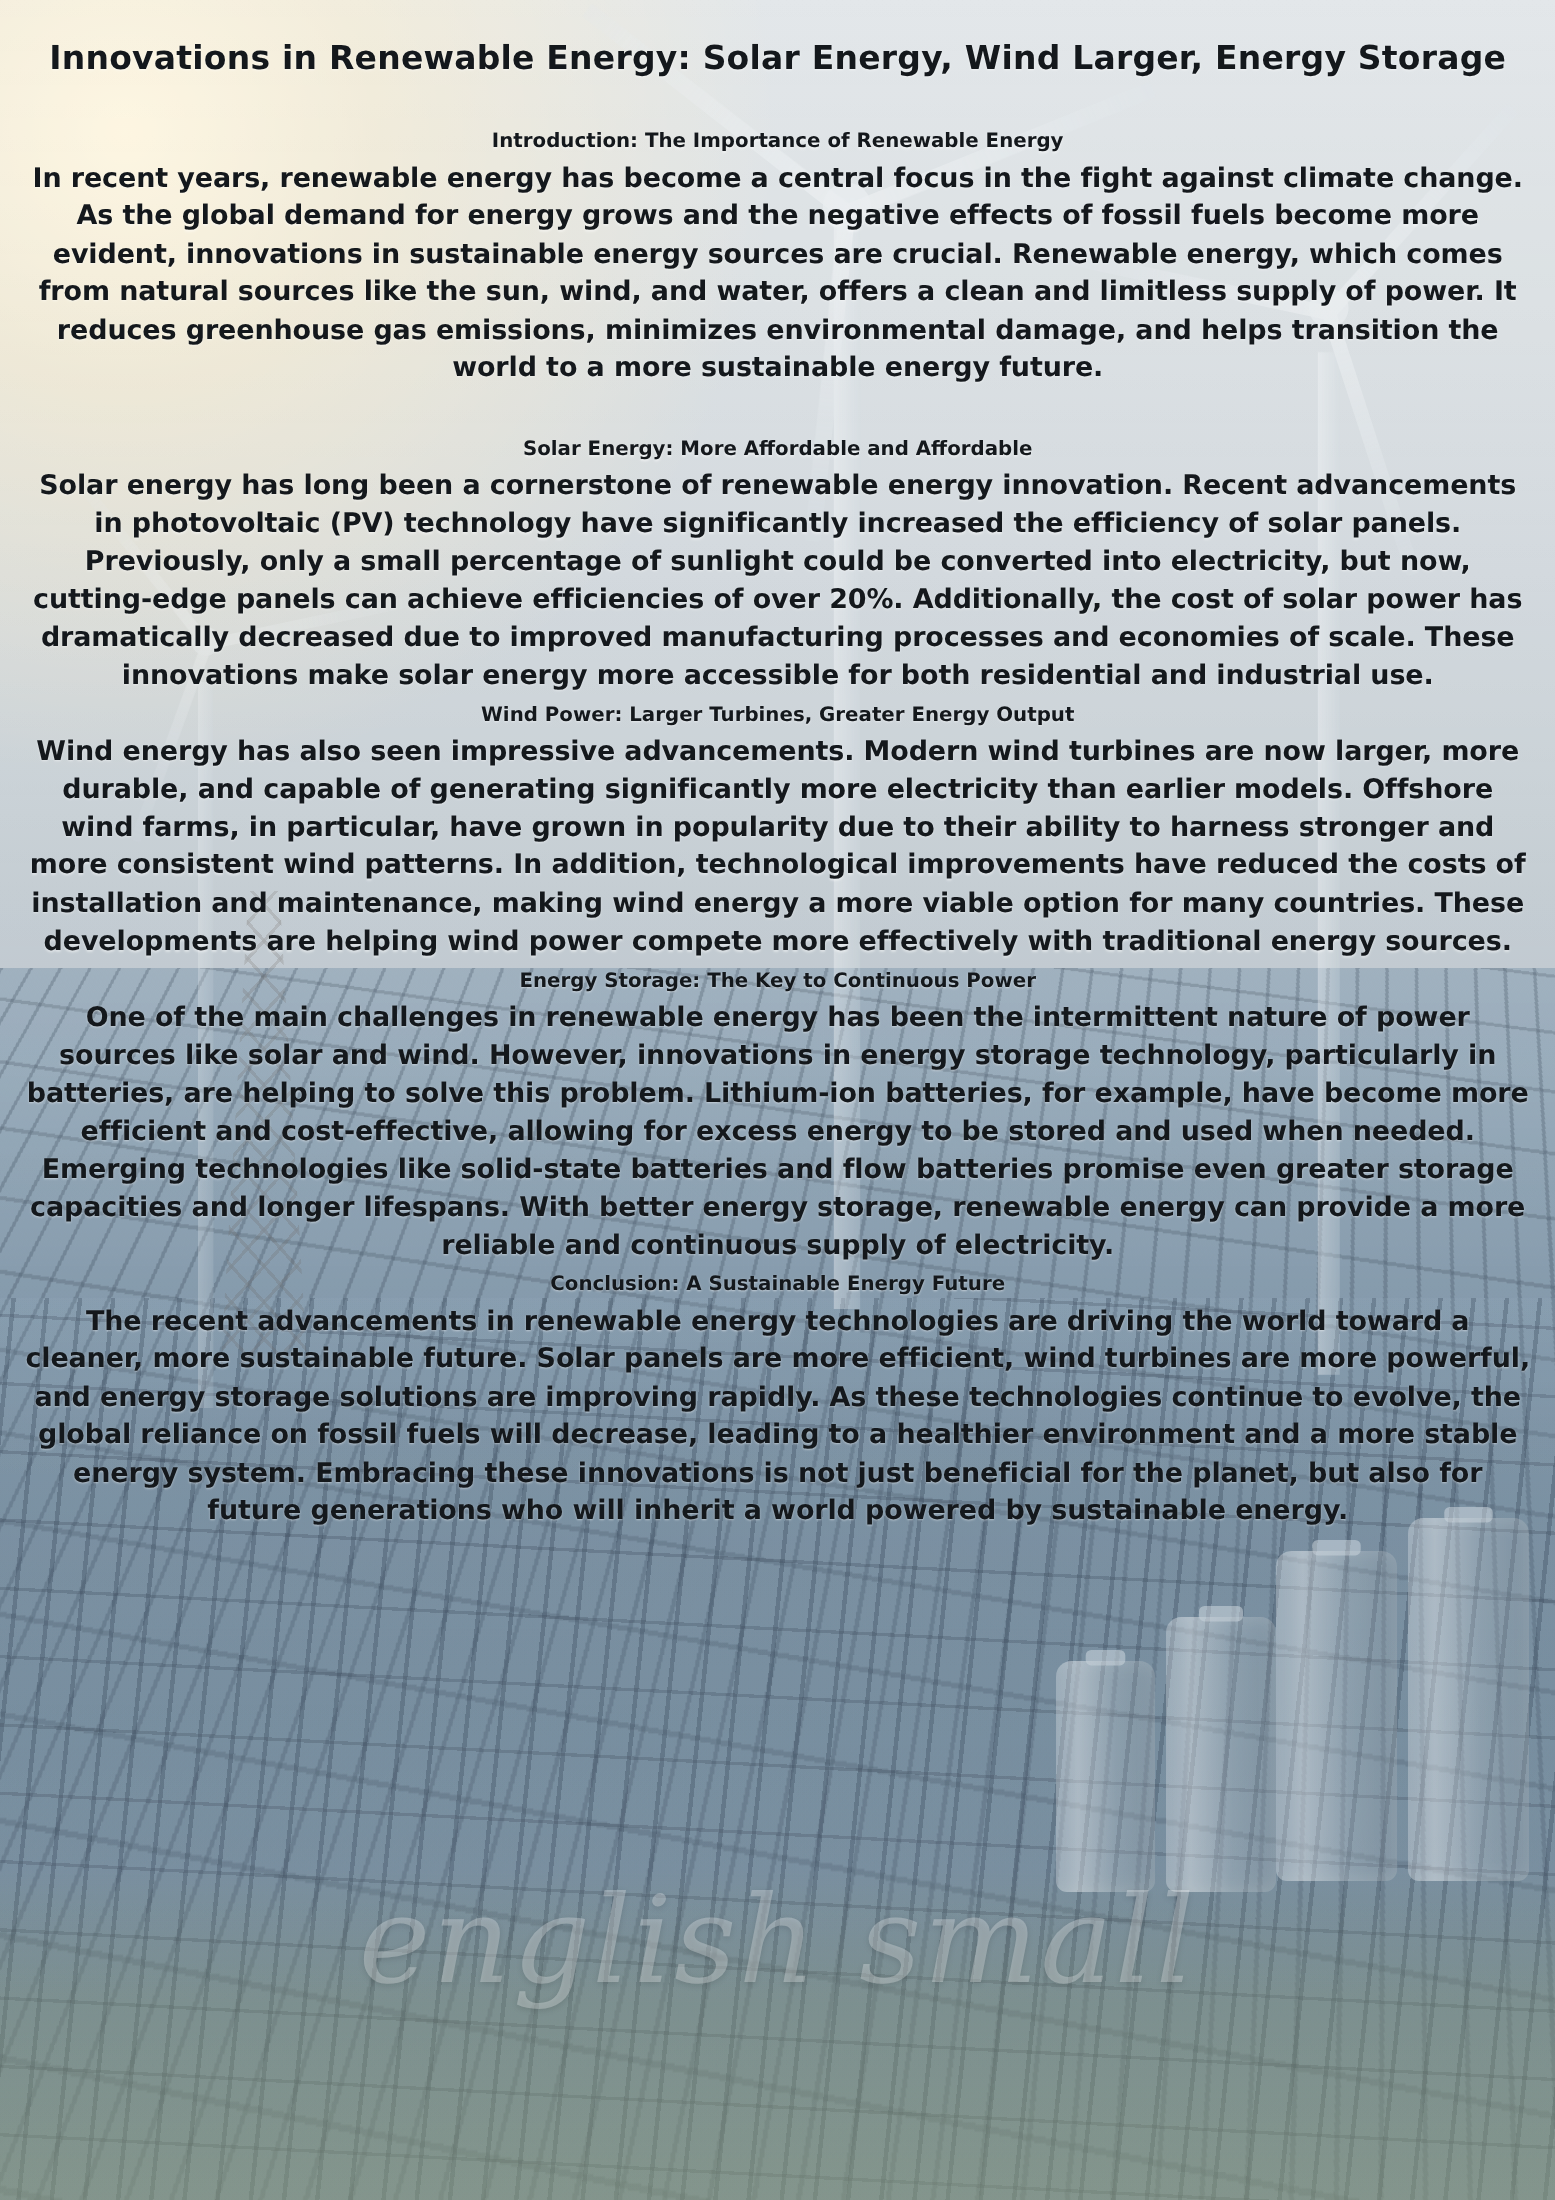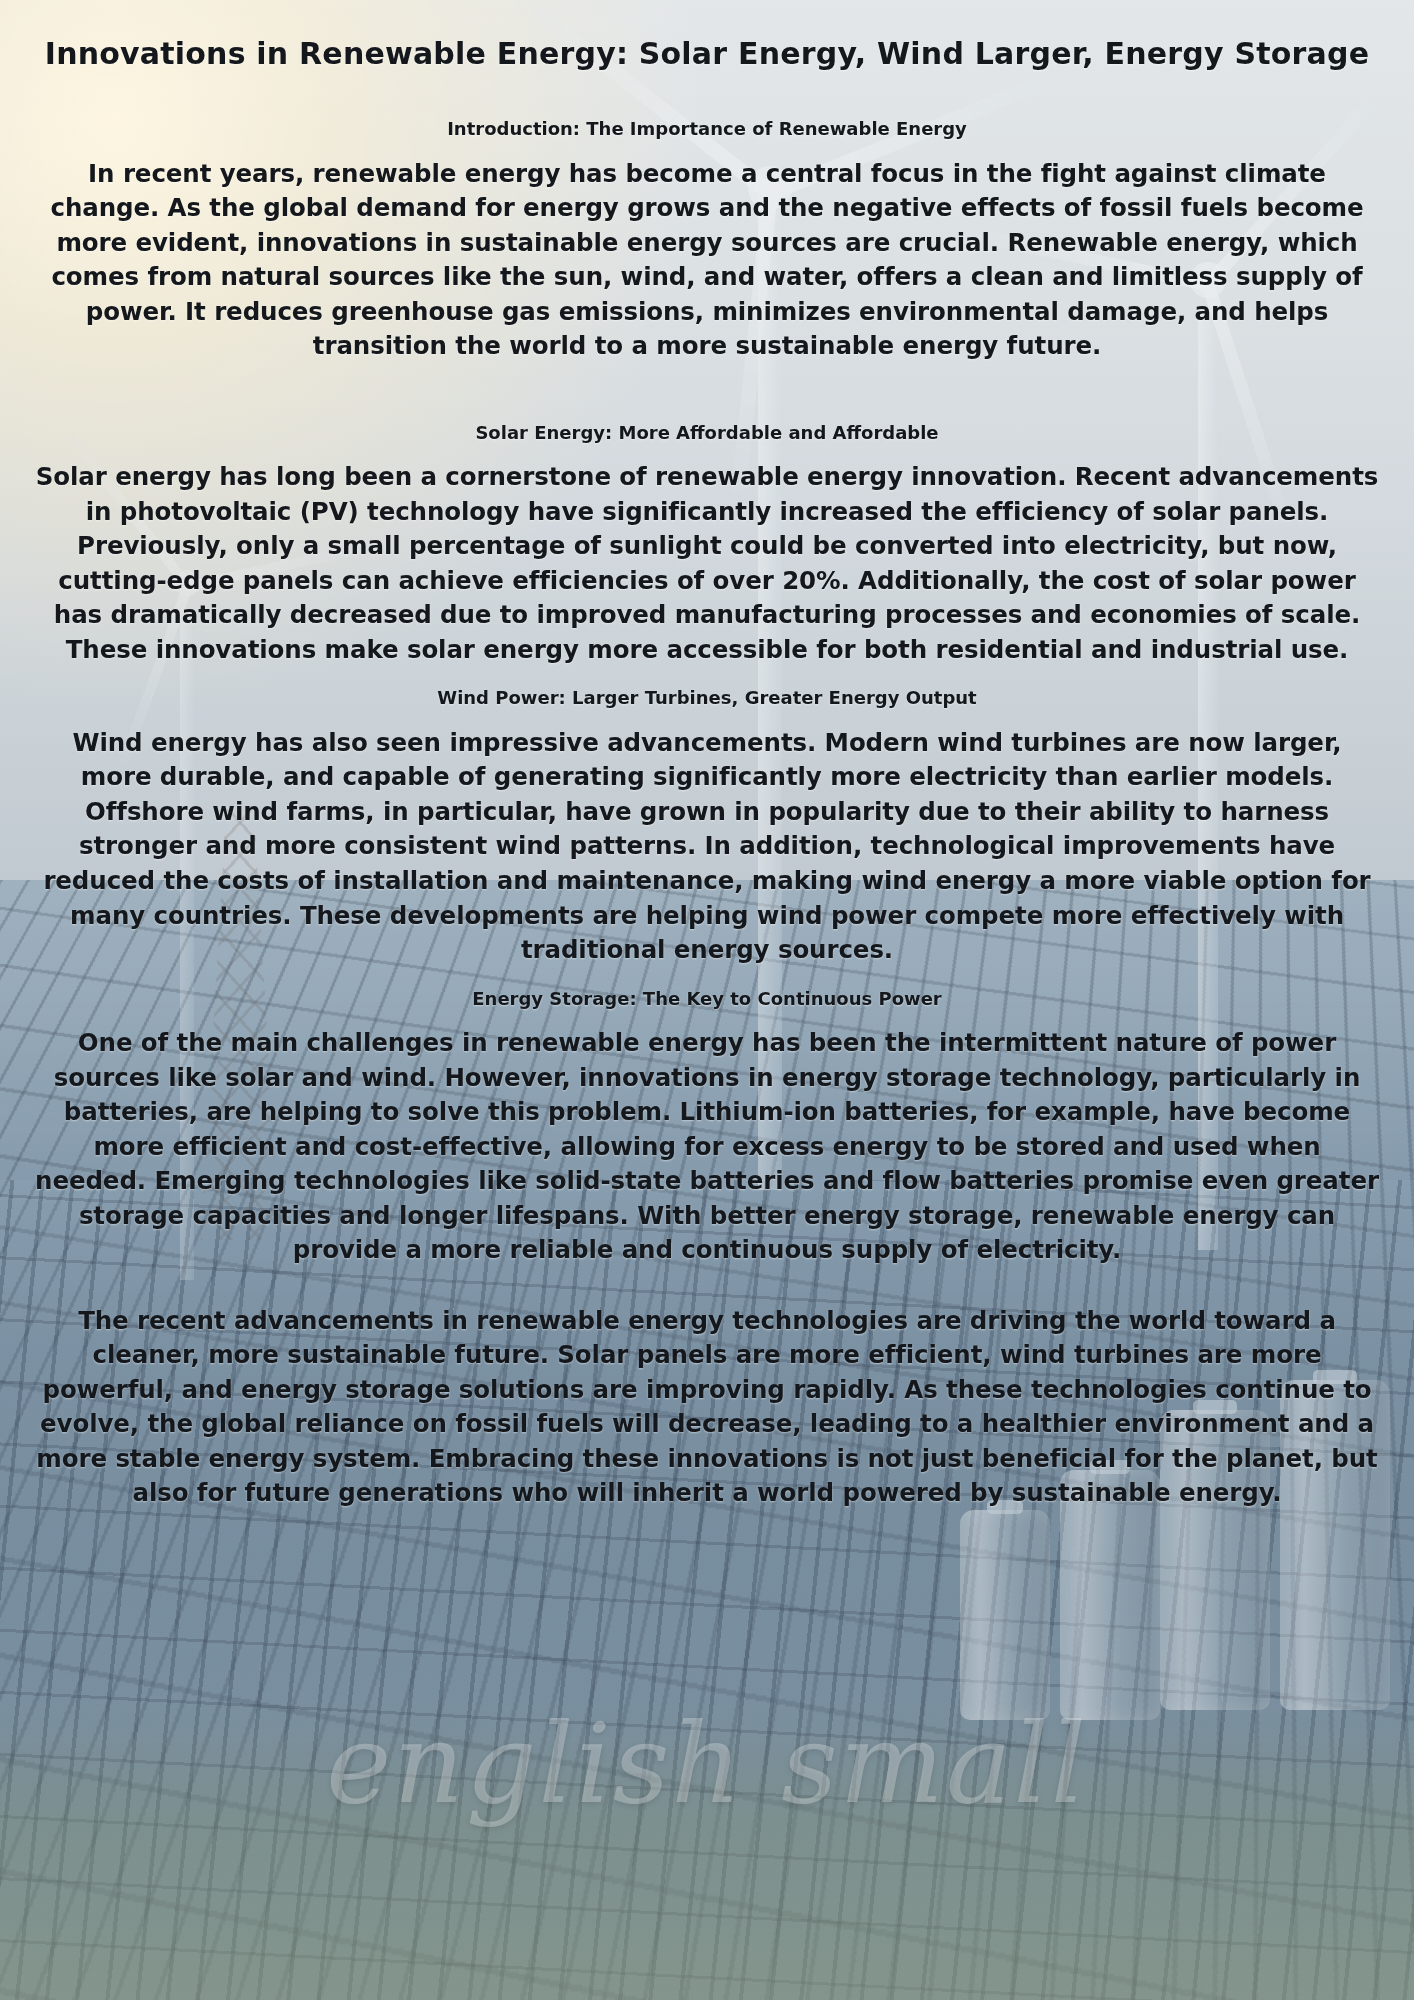--- a/index.html
+++ b/index.html
@@ -209,21 +209,21 @@
     font-weight: bold;
     line-height: 1.25;
     margin: 0;
     text-shadow: 0 1px 2px rgba(255,255,255,0.5);
   }
 
   .section-body {
     font-size: 24.5px;
     font-weight: bold;
     line-height: 1.41;
-    margin: 16px;
+    margin: 4px;
     letter-spacing: -0.1px;
     text-shadow: 0 1px 2px rgba(255,255,255,0.45);
   }
 
   .gap-lg { height: 46px; }
   .gap-md { height: 42px; }
   .gap-sm { height: 4px; }
 </style>
 </head>
 <body>
@@ -301,17 +301,18 @@
     <div class="gap-sm"></div>
 
     <div class="section">
       <div class="section-heading">Energy Storage: The Key to Continuous Power</div>
       <div class="section-body">One of the main challenges in renewable energy has been the intermittent nature of power sources like solar and wind. However, innovations in energy storage technology, particularly in batteries, are helping to solve this problem. Lithium-ion batteries, for example, have become more efficient and cost-effective, allowing for excess energy to be stored and used when needed. Emerging technologies like solid-state batteries and flow batteries promise even greater storage capacities and longer lifespans. With better energy storage, renewable energy can provide a more reliable and continuous supply of electricity.</div>
     </div>
 
     <div class="gap-sm"></div>
 
     <div class="section">
+      <div class="section-heading">Conclusion: A Sustainable Energy Future</div>
       <div class="section-body">The recent advancements in renewable energy technologies are driving the world toward a cleaner, more sustainable future. Solar panels are more efficient, wind turbines are more powerful, and energy storage solutions are improving rapidly. As these technologies continue to evolve, the global reliance on fossil fuels will decrease, leading to a healthier environment and a more stable energy system. Embracing these innovations is not just beneficial for the planet, but also for future generations who will inherit a world powered by sustainable energy.</div>
     </div>
 
   </div>
 </div>
 
 </body></html>

